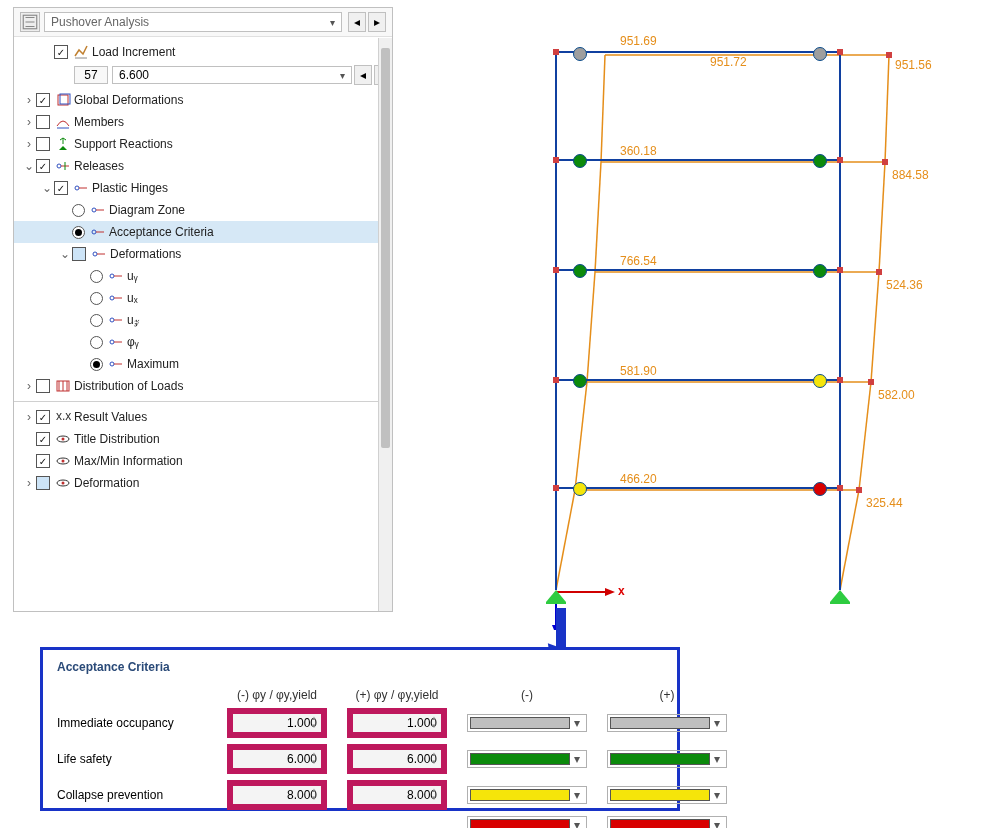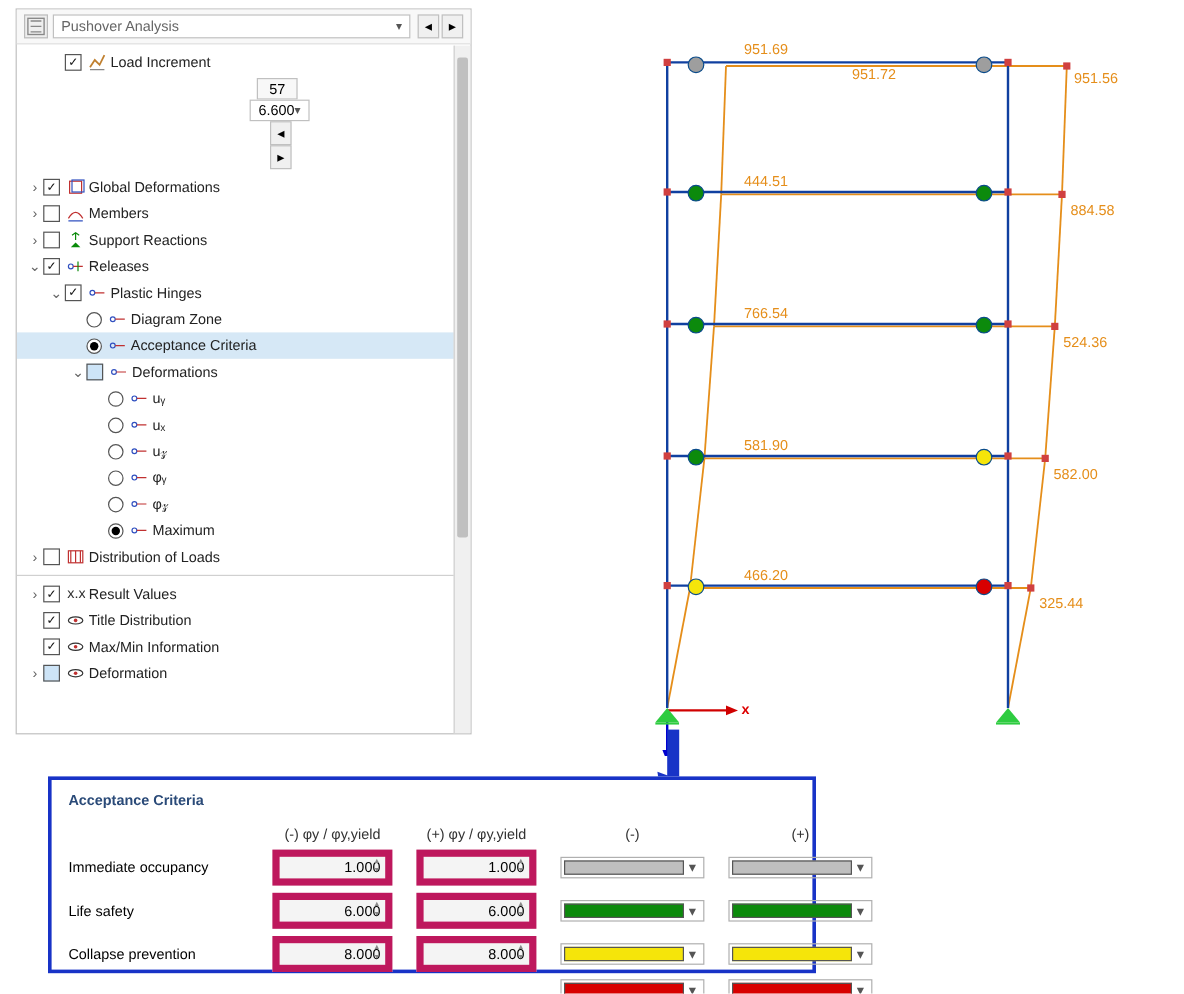--- a/index.html
+++ b/index.html
@@ -30,21 +30,21 @@
   .indent3 { padding-left: 62px; }
   .exp { width:14px; color:#666; cursor:pointer; text-align:center; user-select:none; }
   .chk { width:14px; height:14px; border:1px solid #555; margin-right:4px; display:inline-flex; align-items:center; justify-content:center; cursor:pointer; font-size:10px; color:#111; background:#fff;}
   .chk.blue { background:#cde4f7; }
   .rad { width:13px; height:13px; border:1px solid #555; border-radius:50%; margin-right:4px; display:inline-flex; align-items:center; justify-content:center; cursor:pointer; background:#fff;}
   .rad .dot { width:7px; height:7px; border-radius:50%; background:#000; }
   .ic { width:18px; display:inline-flex; align-items:center; justify-content:center; margin-right:2px; }
   .ic svg { width:16px; height:16px; }
   .lbl { color:#222; }
 
-  .load-inc-row { display:flex; align-items:center; padding:2px 0 4px 60px;flex-direction:column;}
+  .load-inc-row { display:flex; align-items:center; padding:2px 0 4px 60px;}
   .num-box { width:34px; border:1px solid #c0c0c0; text-align:center; padding:1px 0; margin-right:4px; background:#f8f8f8;}
   .val-box { flex:1; border:1px solid #c0c0c0; padding:1px 6px; background:#fff; display:flex; align-items:center; justify-content:space-between;}
 
   .hr { height:1px; background:#d0d0d0; margin:4px 0;}
   .scrollbar { position:absolute; right:0; top:30px; bottom:0; width:14px; background:#f0f0f0; border-left:1px solid #d0d0d0;}
   .scrollbar .thumb { position:absolute; left:2px; right:2px; top:10px; height:400px; background:#c0c0c0; border-radius:2px;}
 
   
   .diagram { position:absolute; left:420px; top:10px; width:560px; height:620px; }
   .hinge { position:absolute; width:14px; height:14px; border-radius:50%; border:1px solid #0a4b8a; transform:translate(-50%,-50%);}
@@ -253,31 +253,20 @@
     <div class="row indent3">
         <span class="exp"></span>
         <span class="rad"></span>
         <span class="ic">
           <svg viewBox="0 0 16 16">
             <circle cx="4" cy="8" r="2" fill="none" stroke="#3050c0"></circle>
             <path d="M6 8h8" stroke="#c03030"></path>
           </svg>
         </span>
         <span class="lbl">φᵧ</span>
-      </div>
-    <div class="row indent3">
-        <span class="exp"></span>
-        <span class="rad"></span>
-        <span class="ic">
-          <svg viewBox="0 0 16 16">
-            <circle cx="4" cy="8" r="2" fill="none" stroke="#3050c0"></circle>
-            <path d="M6 8h8" stroke="#c03030"></path>
-          </svg>
-        </span>
-        <span class="lbl">φ𝓏</span>
       </div>
     <div class="row indent3">
         <span class="exp"></span>
         <span class="rad">
           <span class="dot"></span>
         </span>
         <span class="ic">
           <svg viewBox="0 0 16 16">
             <circle cx="4" cy="8" r="2" fill="none" stroke="#3050c0"></circle>
             <path d="M6 8h8" stroke="#c03030"></path>
@@ -414,21 +403,21 @@
   <div class="hinge h-green" style="left:160px; top:261px;"></div>
   <div class="hinge h-green" style="left:400px; top:261px;"></div>
   <div class="hinge h-green" style="left:160px; top:371px;"></div>
   <div class="hinge h-yellow" style="left:400px; top:371px;"></div>
   <div class="hinge h-yellow" style="left:160px; top:479px;"></div>
   <div class="hinge h-red" style="left:400px; top:479px;"></div>
 
   <div class="beam-label" style="left:200px; top:38px;">951.69</div>
   <div class="beam-label" style="left:290px; top:59px;">951.72</div>
   <div class="beam-label" style="left:475px; top:62px;">951.56</div>
-  <div class="beam-label" style="left:200px; top:148px;">444.51</div>
+  <div class="beam-label" style="left:200px; top:148px;">360.18</div>
   <div class="beam-label" style="left:472px; top:172px;">884.58</div>
   <div class="beam-label" style="left:200px; top:258px;">766.54</div>
   <div class="beam-label" style="left:466px; top:282px;">524.36</div>
   <div class="beam-label" style="left:200px; top:368px;">581.90</div>
   <div class="beam-label" style="left:458px; top:392px;">582.00</div>
   <div class="beam-label" style="left:200px; top:476px;">466.20</div>
   <div class="beam-label" style="left:446px; top:500px;">325.44</div>
 
   <div class="support" style="left:136px; top:580px;">
     <svg viewBox="0 0 20 14">

